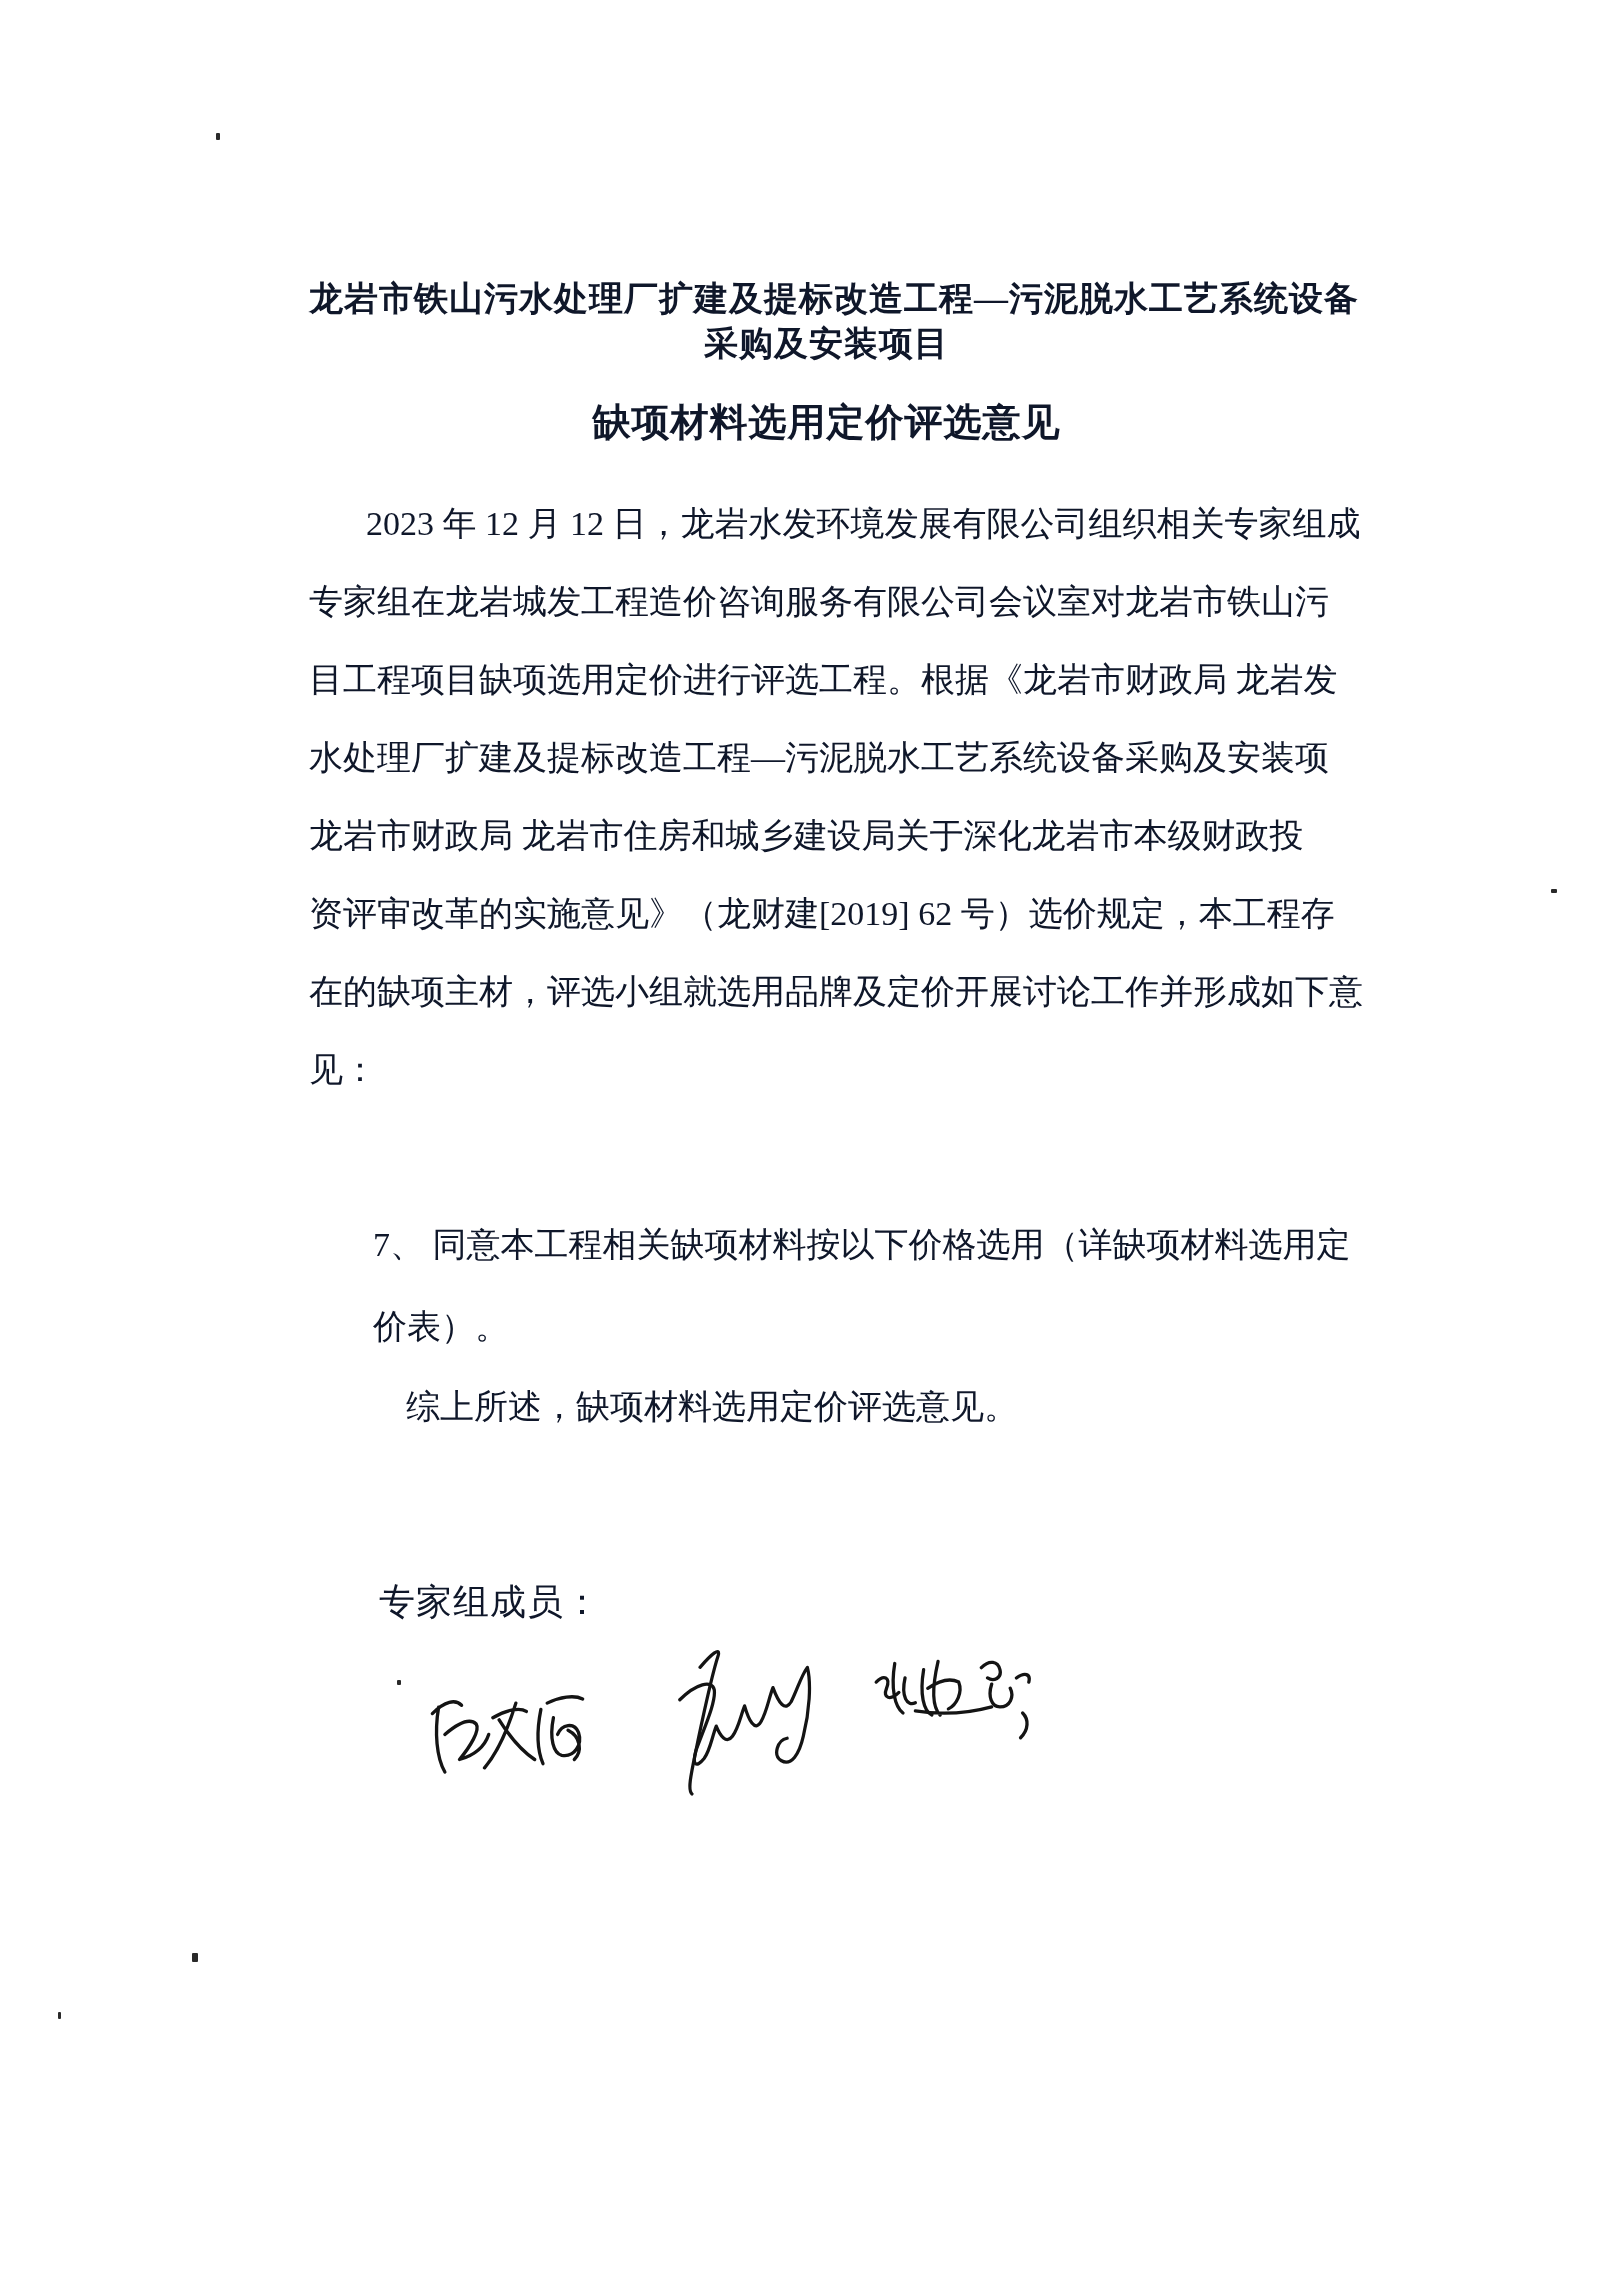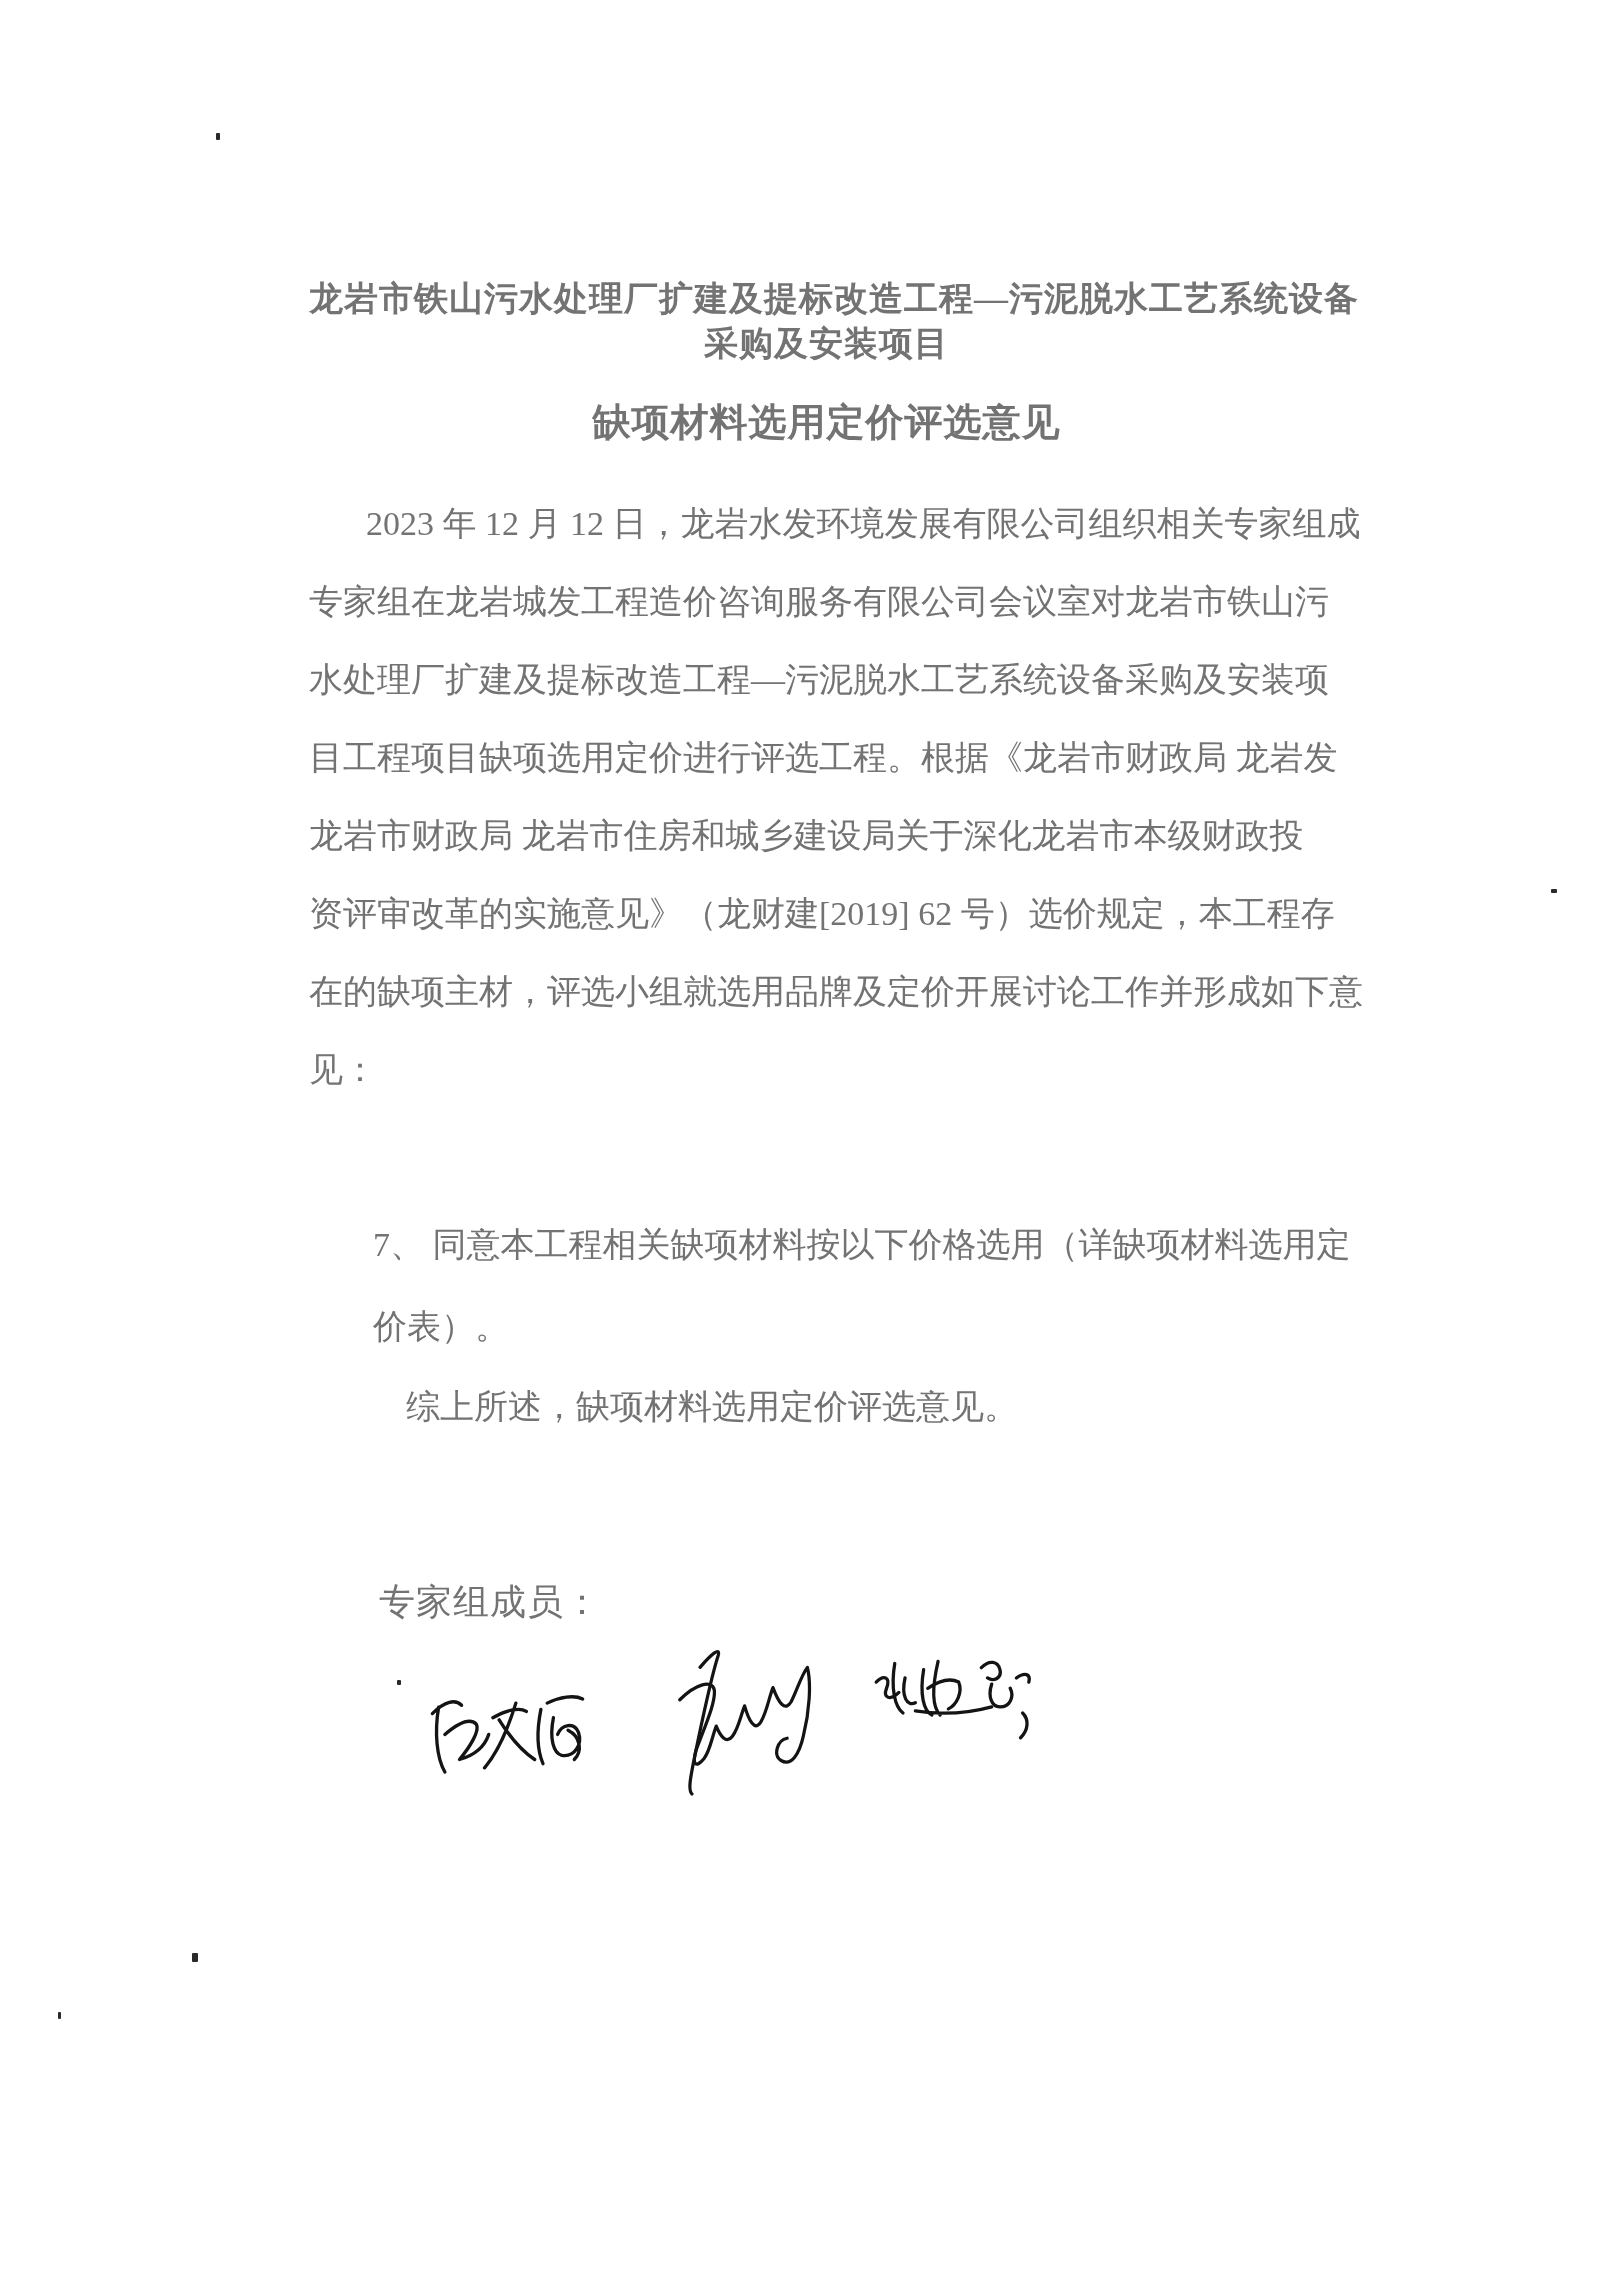--- a/index.html
+++ b/index.html
@@ -2,21 +2,21 @@
 <html><head>
 <meta charset="utf-8">
 <style>
   html,body{margin:0;padding:0;background:#9a9a9a;}
   .page{
     position:relative;
     width:1623px;height:2292px;
     background:#ffffff;
     overflow:hidden;
     font-family:"Liberation Serif","DejaVu Serif",serif;
-    color:#737373;
+    color:#0f172a;
     margin:0 auto;
   }
   .title-block{
     position:absolute;top:276px;left:309px;width:1035px;
     text-align:center;font-weight:700;font-size:34px;line-height:45px;
     white-space:nowrap;letter-spacing:1px;
   }
   .subtitle{
     position:absolute;top:400px;left:309px;width:1035px;
     text-align:center;font-weight:700;font-size:38px;line-height:45px;
@@ -54,22 +54,22 @@
   <div class="title-block">
     <div>龙岩市铁山污水处理厂扩建及提标改造工程—污泥脱水工艺系统设备</div>
     <div>采购及安装项目</div>
   </div>
 
   <div class="subtitle">缺项材料选用定价评选意见</div>
 
   <div class="body-block">
     <div class="body-line indent-first">2023 年 12 月 12 日，龙岩水发环境发展有限公司组织相关专家组成</div>
     <div class="body-line">专家组在龙岩城发工程造价咨询服务有限公司会议室对龙岩市铁山污</div>
+    <div class="body-line">目工程项目缺项选用定价进行评选工程。根据《龙岩市财政局 龙岩发</div>
     <div class="body-line">水处理厂扩建及提标改造工程—污泥脱水工艺系统设备采购及安装项</div>
-    <div class="body-line">目工程项目缺项选用定价进行评选工程。根据《龙岩市财政局 龙岩发</div>
     <div class="body-line">龙岩市财政局 龙岩市住房和城乡建设局关于深化龙岩市本级财政投</div>
     <div class="body-line">资评审改革的实施意见》（龙财建[2019] 62 号）选价规定，本工程存</div>
     <div class="body-line">在的缺项主材，评选小组就选用品牌及定价开展讨论工作并形成如下意</div>
     <div class="body-line">见：</div>
   </div>
 
 
   <div class="list-item item-2">
     <div>7、 同意本工程相关缺项材料按以下价格选用（详缺项材料选用定</div>
     <div>价表）。</div>

